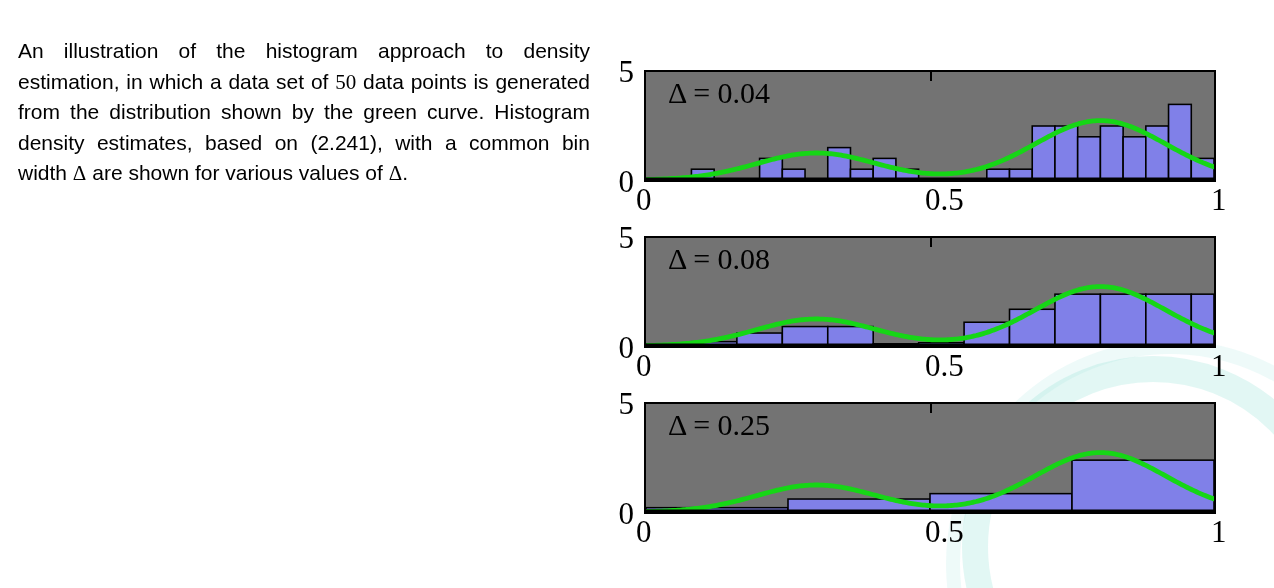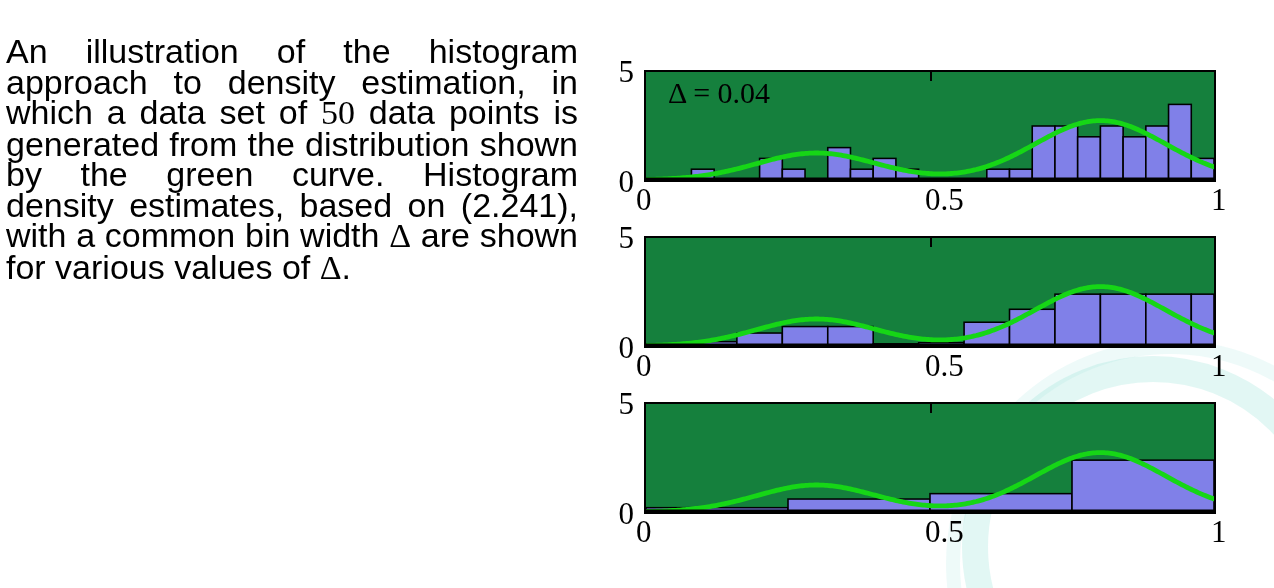--- a/index.html
+++ b/index.html
@@ -33,25 +33,25 @@
     width: 420px;
     height: 420px;
     border-radius: 50%;
     border: 14px solid rgba(150, 225, 215, 0.16);
     pointer-events: none;
   }
 
   
   #caption {
     position: absolute;
-    left: 6px;
+    left: 18px;
     top: 36px;
     width: 572px;
     font-family: "Liberation Sans", sans-serif;
-    font-size: 34px;
+    font-size: 21px;
     line-height: 30.5px;
     color: #000000;
     text-align: justify;
     text-justify: inter-word;
   }
   #caption .num { font-family: "Liberation Serif", serif; }
   #caption .delta { font-family: "Liberation Serif", serif; }
 
   
   #figure {
@@ -72,21 +72,21 @@
   #panel-2 { top: 332px; }
 
   .plot-area {
     position: absolute;
     left: 44px;
     top: 32px;
     width: 572px;
     height: 112px;
     border: 2px solid #000000;
     box-sizing: border-box;
-    background: #15803d;
+    background: #737373;
     overflow: visible;
   }
   .plot-svg {
     position: absolute;
     left: 0;
     top: 0;
     width: 100%;
     height: 100%;
     display: block;
   }
@@ -200,38 +200,40 @@
           <rect x="274.56" y="108.64" width="45.76000000000005" height="3.3599999999999994" fill="#8080E8" stroke="#000000" stroke-width="1.6"></rect>
           <rect x="320.32000000000005" y="87.36" width="45.759999999999934" height="24.64" fill="#8080E8" stroke="#000000" stroke-width="1.6"></rect>
           <rect x="366.08" y="73.92" width="45.75999999999999" height="38.08" fill="#8080E8" stroke="#000000" stroke-width="1.6"></rect>
           <rect x="411.84" y="58.24" width="45.76000000000005" height="53.76" fill="#8080E8" stroke="#000000" stroke-width="1.6"></rect>
           <rect x="457.6" y="58.24" width="45.75999999999999" height="53.76" fill="#8080E8" stroke="#000000" stroke-width="1.6"></rect>
           <rect x="503.36" y="58.24" width="45.75999999999999" height="53.76" fill="#8080E8" stroke="#000000" stroke-width="1.6"></rect>
           <rect x="549.12" y="58.24" width="22.879999999999995" height="53.76" fill="#8080E8" stroke="#000000" stroke-width="1.6"></rect>
           <path d="M0.00,111.53 L1.79,111.49 L3.58,111.44 L5.36,111.39 L7.15,111.34 L8.94,111.28 L10.72,111.23 L12.51,111.16 L14.30,111.09 L16.09,111.02 L17.88,110.94 L19.66,110.86 L21.45,110.77 L23.24,110.68 L25.02,110.57 L26.81,110.47 L28.60,110.36 L30.39,110.23 L32.18,110.11 L33.96,109.97 L35.75,109.83 L37.54,109.68 L39.33,109.52 L41.11,109.36 L42.90,109.18 L44.69,109.00 L46.48,108.80 L48.26,108.60 L50.05,108.39 L51.84,108.17 L53.63,107.93 L55.41,107.69 L57.20,107.44 L58.99,107.17 L60.77,106.90 L62.56,106.61 L64.35,106.32 L66.14,106.01 L67.92,105.69 L69.71,105.36 L71.50,105.02 L73.29,104.67 L75.08,104.30 L76.86,103.93 L78.65,103.55 L80.44,103.15 L82.22,102.75 L84.01,102.33 L85.80,101.91 L87.59,101.47 L89.38,101.03 L91.16,100.58 L92.95,100.12 L94.74,99.65 L96.53,99.18 L98.31,98.70 L100.10,98.21 L101.89,97.72 L103.67,97.23 L105.46,96.73 L107.25,96.23 L109.04,95.72 L110.83,95.22 L112.61,94.71 L114.40,94.21 L116.19,93.71 L117.97,93.20 L119.76,92.71 L121.55,92.21 L123.34,91.73 L125.13,91.24 L126.91,90.77 L128.70,90.30 L130.49,89.85 L132.28,89.40 L134.06,88.97 L135.85,88.55 L137.64,88.14 L139.42,87.74 L141.21,87.36 L143.00,87.00 L144.79,86.65 L146.57,86.33 L148.36,86.02 L150.15,85.73 L151.94,85.46 L153.72,85.21 L155.51,84.99 L157.30,84.78 L159.09,84.60 L160.88,84.44 L162.66,84.31 L164.45,84.19 L166.24,84.11 L168.03,84.05 L169.81,84.01 L171.60,84.00 L173.39,84.01 L175.18,84.04 L176.96,84.10 L178.75,84.19 L180.54,84.30 L182.32,84.43 L184.11,84.59 L185.90,84.77 L187.69,84.97 L189.47,85.20 L191.26,85.44 L193.05,85.71 L194.84,86.00 L196.63,86.30 L198.41,86.63 L200.20,86.97 L201.99,87.33 L203.78,87.71 L205.56,88.10 L207.35,88.50 L209.14,88.92 L210.93,89.35 L212.71,89.79 L214.50,90.24 L216.29,90.70 L218.07,91.16 L219.86,91.64 L221.65,92.11 L223.44,92.60 L225.22,93.08 L227.01,93.57 L228.80,94.06 L230.59,94.55 L232.38,95.04 L234.16,95.53 L235.95,96.02 L237.74,96.50 L239.53,96.98 L241.31,97.45 L243.10,97.91 L244.89,98.37 L246.68,98.82 L248.46,99.26 L250.25,99.69 L252.04,100.11 L253.82,100.52 L255.61,100.92 L257.40,101.31 L259.19,101.68 L260.97,102.04 L262.76,102.38 L264.55,102.72 L266.34,103.03 L268.13,103.33 L269.91,103.61 L271.70,103.88 L273.49,104.13 L275.28,104.37 L277.06,104.58 L278.85,104.78 L280.64,104.96 L282.43,105.12 L284.21,105.26 L286.00,105.39 L287.79,105.49 L289.57,105.57 L291.36,105.64 L293.15,105.68 L294.94,105.70 L296.73,105.71 L298.51,105.69 L300.30,105.65 L302.09,105.59 L303.88,105.51 L305.66,105.40 L307.45,105.28 L309.24,105.13 L311.02,104.96 L312.81,104.77 L314.60,104.56 L316.39,104.32 L318.18,104.06 L319.96,103.77 L321.75,103.47 L323.54,103.14 L325.32,102.78 L327.11,102.41 L328.90,102.01 L330.69,101.58 L332.48,101.14 L334.26,100.66 L336.05,100.17 L337.84,99.65 L339.63,99.11 L341.41,98.54 L343.20,97.95 L344.99,97.34 L346.77,96.70 L348.56,96.04 L350.35,95.36 L352.14,94.66 L353.93,93.93 L355.71,93.18 L357.50,92.41 L359.29,91.63 L361.07,90.82 L362.86,89.99 L364.65,89.14 L366.44,88.28 L368.23,87.39 L370.01,86.49 L371.80,85.58 L373.59,84.65 L375.38,83.71 L377.16,82.75 L378.95,81.79 L380.74,80.81 L382.52,79.82 L384.31,78.83 L386.10,77.83 L387.89,76.83 L389.68,75.82 L391.46,74.81 L393.25,73.79 L395.04,72.78 L396.82,71.78 L398.61,70.77 L400.40,69.77 L402.19,68.78 L403.98,67.80 L405.76,66.83 L407.55,65.87 L409.34,64.92 L411.13,64.00 L412.91,63.09 L414.70,62.19 L416.49,61.32 L418.27,60.47 L420.06,59.65 L421.85,58.85 L423.64,58.08 L425.43,57.34 L427.21,56.63 L429.00,55.95 L430.79,55.31 L432.57,54.70 L434.36,54.12 L436.15,53.59 L437.94,53.09 L439.73,52.63 L441.51,52.21 L443.30,51.84 L445.09,51.50 L446.88,51.21 L448.66,50.97 L450.45,50.76 L452.24,50.60 L454.02,50.49 L455.81,50.42 L457.60,50.40 L459.39,50.42 L461.18,50.49 L462.96,50.60 L464.75,50.76 L466.54,50.97 L468.32,51.21 L470.11,51.50 L471.90,51.84 L473.69,52.21 L475.48,52.63 L477.26,53.09 L479.05,53.59 L480.84,54.13 L482.63,54.70 L484.41,55.31 L486.20,55.96 L487.99,56.63 L489.77,57.35 L491.56,58.09 L493.35,58.86 L495.14,59.66 L496.93,60.48 L498.71,61.33 L500.50,62.20 L502.29,63.09 L504.07,64.01 L505.86,64.94 L507.65,65.88 L509.44,66.84 L511.23,67.82 L513.01,68.80 L514.80,69.79 L516.59,70.79 L518.38,71.80 L520.16,72.81 L521.95,73.83 L523.74,74.84 L525.52,75.86 L527.31,76.87 L529.10,77.88 L530.89,78.88 L532.68,79.88 L534.46,80.88 L536.25,81.86 L538.04,82.83 L539.82,83.80 L541.61,84.75 L543.40,85.69 L545.19,86.61 L546.98,87.53 L548.76,88.42 L550.55,89.30 L552.34,90.16 L554.13,91.01 L555.91,91.84 L557.70,92.65 L559.49,93.44 L561.27,94.21 L563.06,94.96 L564.85,95.69 L566.64,96.41 L568.43,97.10 L570.21,97.77 L572.00,98.42" fill="none" stroke="#16D616" stroke-width="5" stroke-linecap="round" stroke-linejoin="round"></path>
           <line x1="0" y1="111" x2="572" y2="111" stroke="#000000" stroke-width="3"></line>
         </svg>
+      <div class="delta-label">Δ = 0.08</div>
     </div>
     <div class="xtick xtick-0">0</div>
     <div class="xtick xtick-05">0.5</div>
     <div class="xtick xtick-1">1</div>
   </div>
 
   <div class="panel" id="panel-2">
     <div class="ytick ytick-5">5</div>
     <div class="ytick ytick-0">0</div>
     <div class="plot-area">
       <div class="tick-top"></div>
       <svg class="plot-svg" viewBox="0 0 572 112" preserveAspectRatio="none">
           <rect x="0" y="107.52" width="143" height="4.480000000000004" fill="#8080E8" stroke="#000000" stroke-width="1.6"></rect>
           <rect x="143" y="98.56" width="143" height="13.439999999999998" fill="#8080E8" stroke="#000000" stroke-width="1.6"></rect>
           <rect x="286" y="92.96000000000001" width="143" height="19.039999999999992" fill="#8080E8" stroke="#000000" stroke-width="1.6"></rect>
           <rect x="429" y="58.24" width="143" height="53.76" fill="#8080E8" stroke="#000000" stroke-width="1.6"></rect>
           <path d="M0.00,111.53 L1.79,111.49 L3.58,111.44 L5.36,111.39 L7.15,111.34 L8.94,111.28 L10.72,111.23 L12.51,111.16 L14.30,111.09 L16.09,111.02 L17.88,110.94 L19.66,110.86 L21.45,110.77 L23.24,110.68 L25.02,110.57 L26.81,110.47 L28.60,110.36 L30.39,110.23 L32.18,110.11 L33.96,109.97 L35.75,109.83 L37.54,109.68 L39.33,109.52 L41.11,109.36 L42.90,109.18 L44.69,109.00 L46.48,108.80 L48.26,108.60 L50.05,108.39 L51.84,108.17 L53.63,107.93 L55.41,107.69 L57.20,107.44 L58.99,107.17 L60.77,106.90 L62.56,106.61 L64.35,106.32 L66.14,106.01 L67.92,105.69 L69.71,105.36 L71.50,105.02 L73.29,104.67 L75.08,104.30 L76.86,103.93 L78.65,103.55 L80.44,103.15 L82.22,102.75 L84.01,102.33 L85.80,101.91 L87.59,101.47 L89.38,101.03 L91.16,100.58 L92.95,100.12 L94.74,99.65 L96.53,99.18 L98.31,98.70 L100.10,98.21 L101.89,97.72 L103.67,97.23 L105.46,96.73 L107.25,96.23 L109.04,95.72 L110.83,95.22 L112.61,94.71 L114.40,94.21 L116.19,93.71 L117.97,93.20 L119.76,92.71 L121.55,92.21 L123.34,91.73 L125.13,91.24 L126.91,90.77 L128.70,90.30 L130.49,89.85 L132.28,89.40 L134.06,88.97 L135.85,88.55 L137.64,88.14 L139.42,87.74 L141.21,87.36 L143.00,87.00 L144.79,86.65 L146.57,86.33 L148.36,86.02 L150.15,85.73 L151.94,85.46 L153.72,85.21 L155.51,84.99 L157.30,84.78 L159.09,84.60 L160.88,84.44 L162.66,84.31 L164.45,84.19 L166.24,84.11 L168.03,84.05 L169.81,84.01 L171.60,84.00 L173.39,84.01 L175.18,84.04 L176.96,84.10 L178.75,84.19 L180.54,84.30 L182.32,84.43 L184.11,84.59 L185.90,84.77 L187.69,84.97 L189.47,85.20 L191.26,85.44 L193.05,85.71 L194.84,86.00 L196.63,86.30 L198.41,86.63 L200.20,86.97 L201.99,87.33 L203.78,87.71 L205.56,88.10 L207.35,88.50 L209.14,88.92 L210.93,89.35 L212.71,89.79 L214.50,90.24 L216.29,90.70 L218.07,91.16 L219.86,91.64 L221.65,92.11 L223.44,92.60 L225.22,93.08 L227.01,93.57 L228.80,94.06 L230.59,94.55 L232.38,95.04 L234.16,95.53 L235.95,96.02 L237.74,96.50 L239.53,96.98 L241.31,97.45 L243.10,97.91 L244.89,98.37 L246.68,98.82 L248.46,99.26 L250.25,99.69 L252.04,100.11 L253.82,100.52 L255.61,100.92 L257.40,101.31 L259.19,101.68 L260.97,102.04 L262.76,102.38 L264.55,102.72 L266.34,103.03 L268.13,103.33 L269.91,103.61 L271.70,103.88 L273.49,104.13 L275.28,104.37 L277.06,104.58 L278.85,104.78 L280.64,104.96 L282.43,105.12 L284.21,105.26 L286.00,105.39 L287.79,105.49 L289.57,105.57 L291.36,105.64 L293.15,105.68 L294.94,105.70 L296.73,105.71 L298.51,105.69 L300.30,105.65 L302.09,105.59 L303.88,105.51 L305.66,105.40 L307.45,105.28 L309.24,105.13 L311.02,104.96 L312.81,104.77 L314.60,104.56 L316.39,104.32 L318.18,104.06 L319.96,103.77 L321.75,103.47 L323.54,103.14 L325.32,102.78 L327.11,102.41 L328.90,102.01 L330.69,101.58 L332.48,101.14 L334.26,100.66 L336.05,100.17 L337.84,99.65 L339.63,99.11 L341.41,98.54 L343.20,97.95 L344.99,97.34 L346.77,96.70 L348.56,96.04 L350.35,95.36 L352.14,94.66 L353.93,93.93 L355.71,93.18 L357.50,92.41 L359.29,91.63 L361.07,90.82 L362.86,89.99 L364.65,89.14 L366.44,88.28 L368.23,87.39 L370.01,86.49 L371.80,85.58 L373.59,84.65 L375.38,83.71 L377.16,82.75 L378.95,81.79 L380.74,80.81 L382.52,79.82 L384.31,78.83 L386.10,77.83 L387.89,76.83 L389.68,75.82 L391.46,74.81 L393.25,73.79 L395.04,72.78 L396.82,71.78 L398.61,70.77 L400.40,69.77 L402.19,68.78 L403.98,67.80 L405.76,66.83 L407.55,65.87 L409.34,64.92 L411.13,64.00 L412.91,63.09 L414.70,62.19 L416.49,61.32 L418.27,60.47 L420.06,59.65 L421.85,58.85 L423.64,58.08 L425.43,57.34 L427.21,56.63 L429.00,55.95 L430.79,55.31 L432.57,54.70 L434.36,54.12 L436.15,53.59 L437.94,53.09 L439.73,52.63 L441.51,52.21 L443.30,51.84 L445.09,51.50 L446.88,51.21 L448.66,50.97 L450.45,50.76 L452.24,50.60 L454.02,50.49 L455.81,50.42 L457.60,50.40 L459.39,50.42 L461.18,50.49 L462.96,50.60 L464.75,50.76 L466.54,50.97 L468.32,51.21 L470.11,51.50 L471.90,51.84 L473.69,52.21 L475.48,52.63 L477.26,53.09 L479.05,53.59 L480.84,54.13 L482.63,54.70 L484.41,55.31 L486.20,55.96 L487.99,56.63 L489.77,57.35 L491.56,58.09 L493.35,58.86 L495.14,59.66 L496.93,60.48 L498.71,61.33 L500.50,62.20 L502.29,63.09 L504.07,64.01 L505.86,64.94 L507.65,65.88 L509.44,66.84 L511.23,67.82 L513.01,68.80 L514.80,69.79 L516.59,70.79 L518.38,71.80 L520.16,72.81 L521.95,73.83 L523.74,74.84 L525.52,75.86 L527.31,76.87 L529.10,77.88 L530.89,78.88 L532.68,79.88 L534.46,80.88 L536.25,81.86 L538.04,82.83 L539.82,83.80 L541.61,84.75 L543.40,85.69 L545.19,86.61 L546.98,87.53 L548.76,88.42 L550.55,89.30 L552.34,90.16 L554.13,91.01 L555.91,91.84 L557.70,92.65 L559.49,93.44 L561.27,94.21 L563.06,94.96 L564.85,95.69 L566.64,96.41 L568.43,97.10 L570.21,97.77 L572.00,98.42" fill="none" stroke="#16D616" stroke-width="5" stroke-linecap="round" stroke-linejoin="round"></path>
           <line x1="0" y1="111" x2="572" y2="111" stroke="#000000" stroke-width="3"></line>
         </svg>
+      <div class="delta-label">Δ = 0.25</div>
     </div>
     <div class="xtick xtick-0">0</div>
     <div class="xtick xtick-05">0.5</div>
     <div class="xtick xtick-1">1</div>
   </div>
 
 </div>
 
 </body></html>

